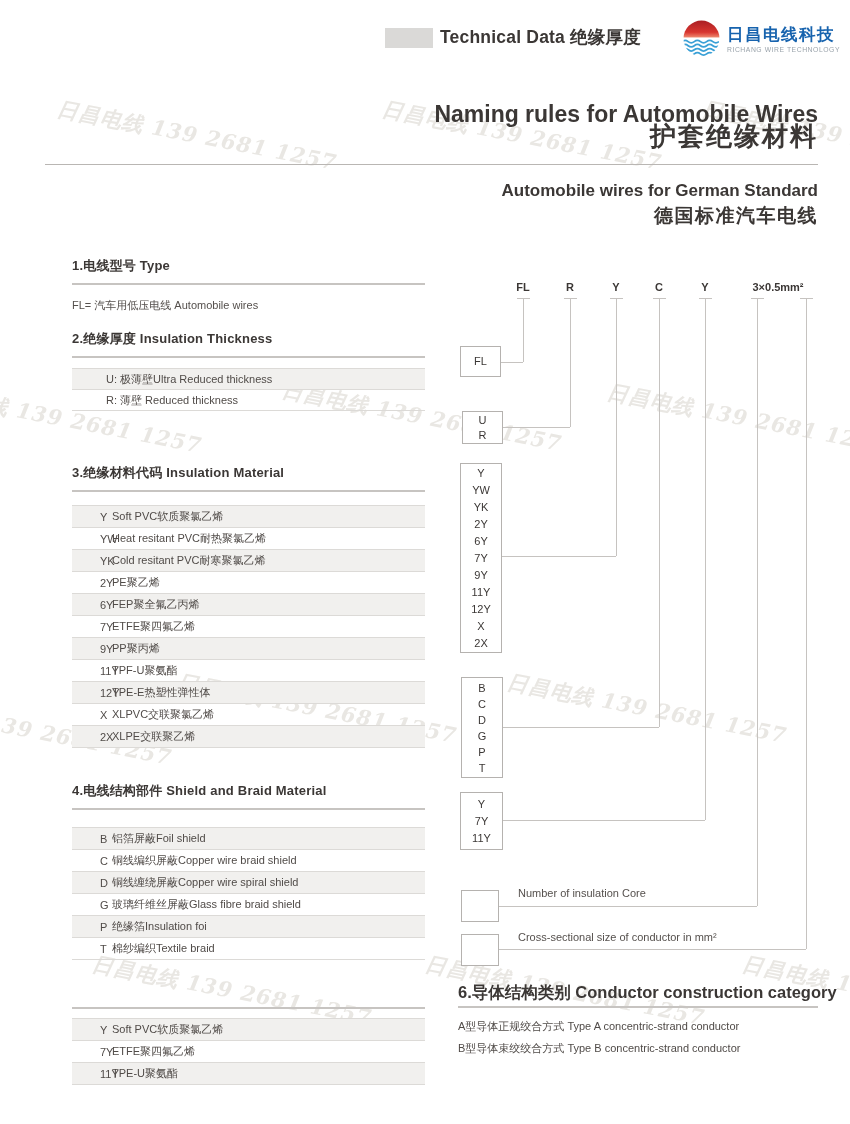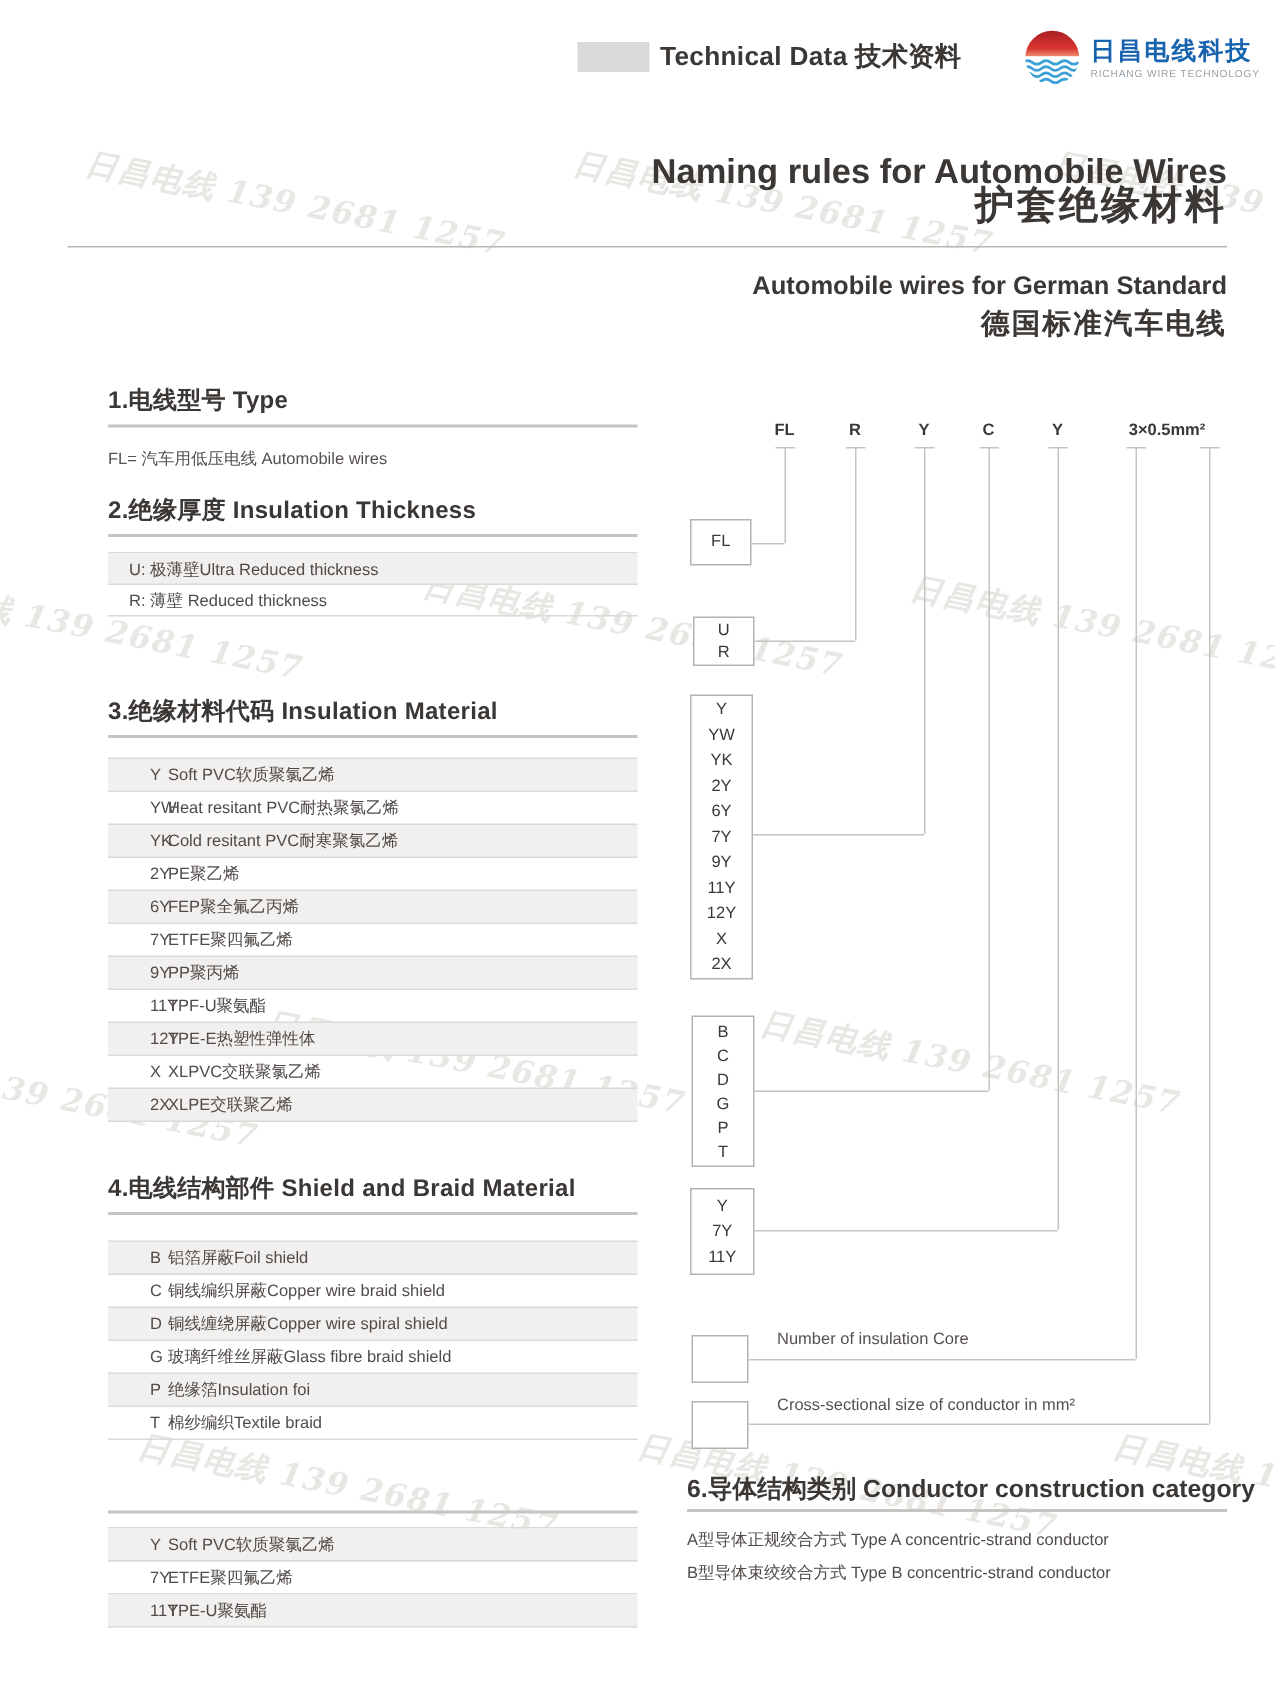--- a/index.html
+++ b/index.html
@@ -24,30 +24,30 @@
   .logo-txt { margin-left:7px; }
   .logo-name { font-size:16.5px; font-weight:bold; color:#1763ae; letter-spacing:1.5px; line-height:18px; }
   .logo-tag { font-size:6.8px; color:#9aa3ab; letter-spacing:.55px; margin-top:3px; }
   
   .t-en   { position:absolute; right:32px; top:101px;  font-size:23px; font-weight:600; }
   .t-zh   { position:absolute; right:32px; top:119px; font-size:26px; font-weight:bold; letter-spacing:2px; }
   .t-rule { position:absolute; left:45px; right:32px; top:164px; height:1px; background:#b9b6b3; }
   .t-sub-en { position:absolute; right:32px; top:181px; font-size:17px; font-weight:600; }
   .t-sub-zh { position:absolute; right:32px; top:203px; font-size:19px; font-weight:bold; letter-spacing:1.5px; }
   
-  .sec-h { position:absolute; left:72px; font-size:16px; font-weight:bold; letter-spacing:.2px; z-index:2; }
+  .sec-h { position:absolute; left:72px; font-size:13px; font-weight:bold; letter-spacing:.2px; z-index:2; }
   .sec-rule { position:absolute; left:72px; width:353px; height:1.5px; background:#c7c4c1; z-index:2; }
   .note { position:absolute; left:72px; font-size:11px; color:#55504d; z-index:2; }
   .tbl { position:absolute; left:72px; width:353px; border-top:1px solid #dcdad7; z-index:1; }
   .tbl .row { height:22px; border-bottom:1px solid #dcdad7; display:flex; align-items:center; font-size:11px; color:#504b48; }
   .tbl.r21 .row { height:21px; }
   .tbl .row:nth-child(odd) { background:#f1f0ee; }
   .tbl .code { width:40px; padding-left:28px; flex:none; }
   .tbl .desc { padding-left:0px; }
-  .tbl .single { padding-left:14px; }
+  .tbl .single { padding-left:34px; }
   
   .s6-h { position:absolute; left:458px; top:982px; font-size:16.5px; font-weight:bold; z-index:2; }
   .s6-rule { position:absolute; left:458px; top:1006px; width:360px; height:1.5px; background:#c7c4c1; z-index:2; }
   .s6-line { position:absolute; left:458px; font-size:11px; color:#504b48; z-index:2; }
   
   .dg-label { position:absolute; top:281px; font-size:11px; font-weight:600; color:#3b3735; transform:translateX(-50%); z-index:2; }
   .vline { position:absolute; width:1px; background:#c6c3c0; z-index:1; }
   .hline { position:absolute; height:1px; background:#c6c3c0; z-index:1; }
   .cap   { position:absolute; width:13px; height:1px; background:#c6c3c0; z-index:1; }
   .dbox {
@@ -69,21 +69,21 @@
   <div class="wm" style="left:285px; top:376px;">日昌电线 139 2681 1257</div>
   <div class="wm" style="left:610px; top:378px;">日昌电线 139 2681 1257</div>
   <div class="wm" style="left:-105px;top:690px;">日昌电线 139 2681 1257</div>
   <div class="wm" style="left:180px; top:668px;">日昌电线 139 2681 1257</div>
   <div class="wm" style="left:510px; top:668px;">日昌电线 139 2681 1257</div>
   <div class="wm" style="left:95px;  top:950px;">日昌电线 139 2681 1257</div>
   <div class="wm" style="left:428px; top:950px;">日昌电线 139 2681 1257</div>
   <div class="wm" style="left:745px; top:950px;">日昌电线 139 2681 1257</div>
 
   <div class="hdr-block"></div>
-  <div class="hdr-title">Technical Data 技术资料</div>
+  <div class="hdr-title">Technical Data 绝缘厚度</div>
   <div class="logo">
     <svg class="logo-mark" viewBox="0 0 36 36">
       <defs>
         <linearGradient id="redg" x1="0" y1="0" x2="0" y2="1">
           <stop offset="0" stop-color="#a81e23"></stop>
           <stop offset="0.7" stop-color="#d8352f"></stop>
           <stop offset="1" stop-color="#ef8a70"></stop>
         </linearGradient>
         <clipPath id="circ">
             <circle cx="18" cy="18" r="17.5"></circle>

